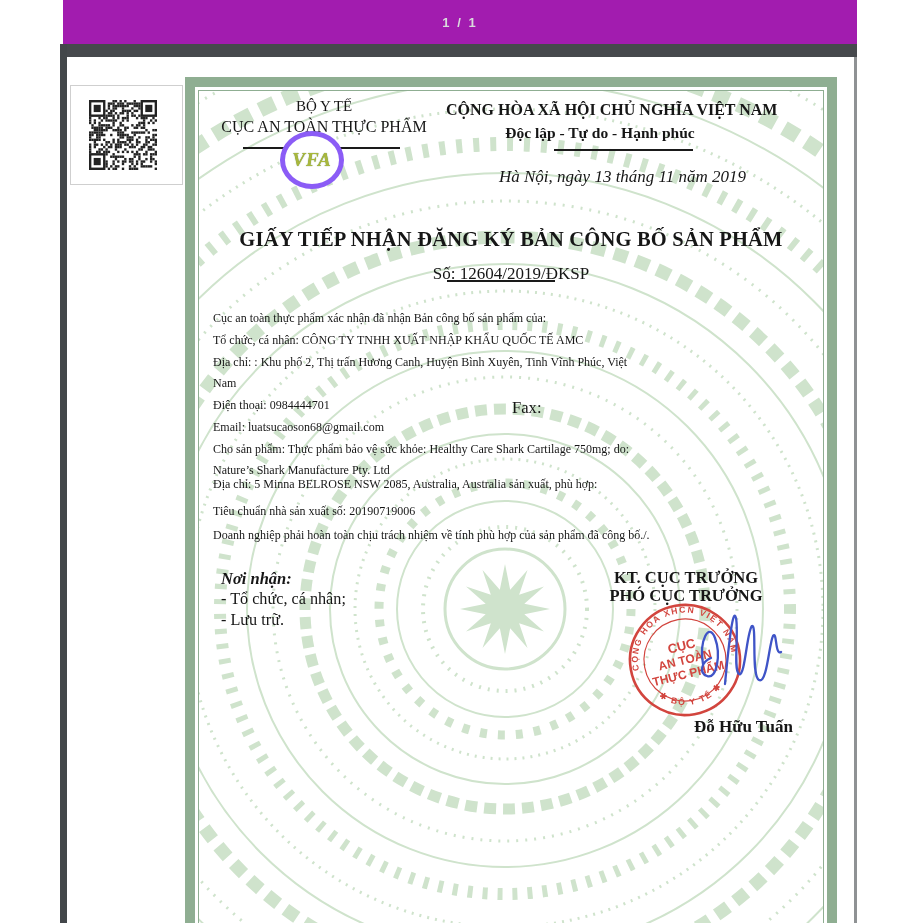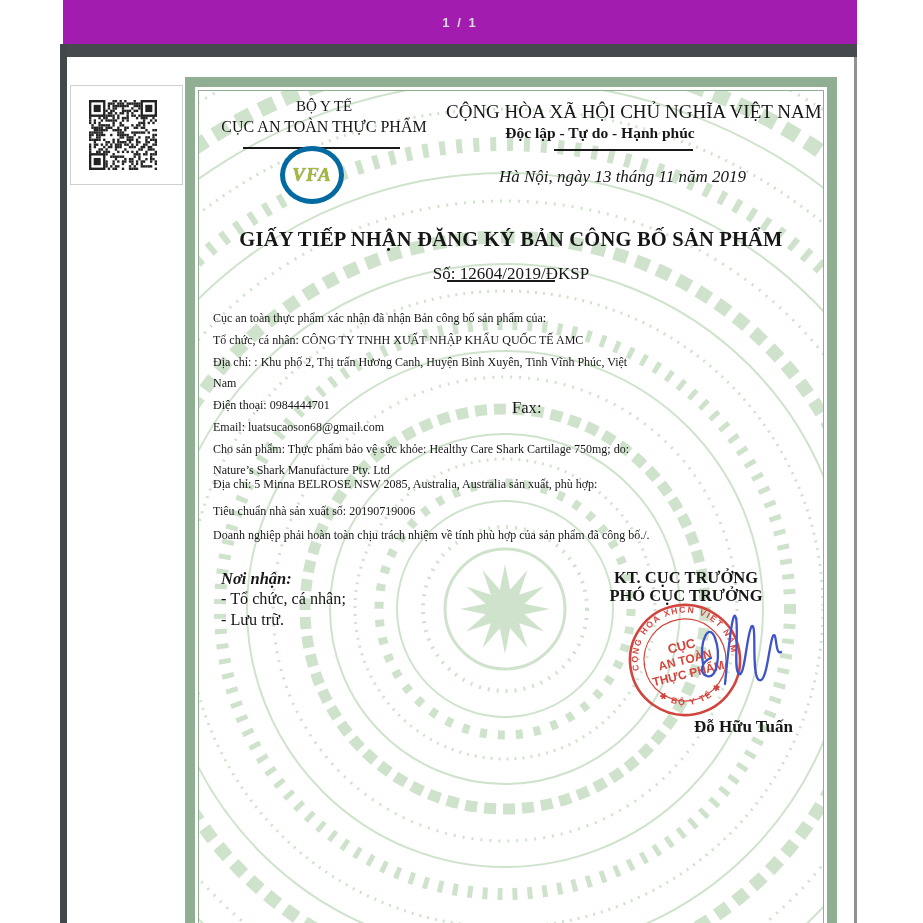--- a/index.html
+++ b/index.html
@@ -23,25 +23,25 @@
   .cert-content{position:absolute;left:3px;top:3px;right:3px;bottom:0;
                 border:1px solid #8fae92;border-bottom:none;overflow:hidden;}
   .wm{position:absolute;left:0;top:0;}
   .abs{position:absolute;white-space:nowrap;color:#161616;}
   .ctr{text-align:center;}
   .hline{position:absolute;height:2px;background:#1a1a1a;}
   
   .hdr-min{left:10px;top:7px;width:230px;font-size:15px;font-weight:normal;}
   .hdr-agency{left:10px;top:27px;width:230px;font-size:16px;font-weight:normal;}
   .hdr-uline{left:44px;top:56px;width:157px;}
-  .nat1{left:247px;top:10px;width:306px;font-size:19px;font-weight:normal;}
+  .nat1{left:247px;top:10px;width:306px;font-size:16px;font-weight:bold;}
   .nat2{left:248px;top:33px;width:306px;font-size:15.5px;font-weight:bold;}
   .nat-uline{left:355px;top:58px;width:139px;}
   .dateline{left:300px;top:76px;width:240px;font-size:17px;font-style:italic;}
-  .vfa{position:absolute;left:81px;top:55px;width:64px;height:58px;border:5px solid #0369a1;
+  .vfa{position:absolute;left:81px;top:40px;width:64px;height:58px;border:5px solid #8b5cf6;
        border-radius:50%;box-sizing:border-box;display:flex;align-items:center;justify-content:center;
        background:#fff;}
   .vfa span{font-style:italic;font-weight:bold;font-size:19px;color:#a9b73c;
             text-shadow:0 0 1px #4c7a33;letter-spacing:1px;}
   
   .doc-title{left:0;top:137px;width:100%;font-size:20.5px;font-weight:bold;letter-spacing:.2px;}
   .doc-number{left:0;top:173px;width:100%;font-size:17px;}
   .num-uline{left:248px;top:189px;width:108px;}
   
   .bl{left:14px;font-size:12px;}

